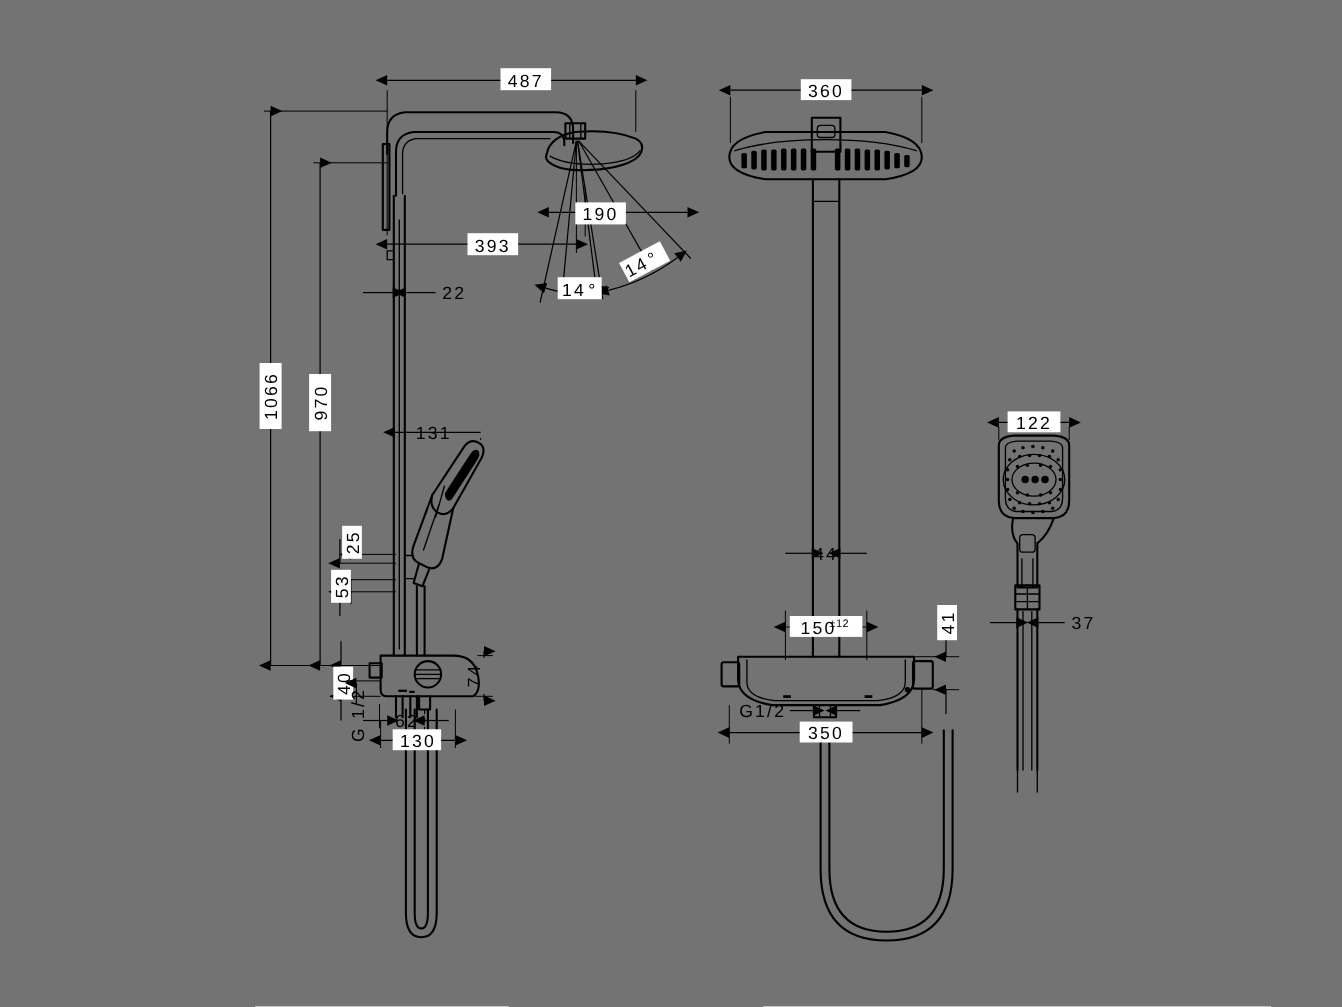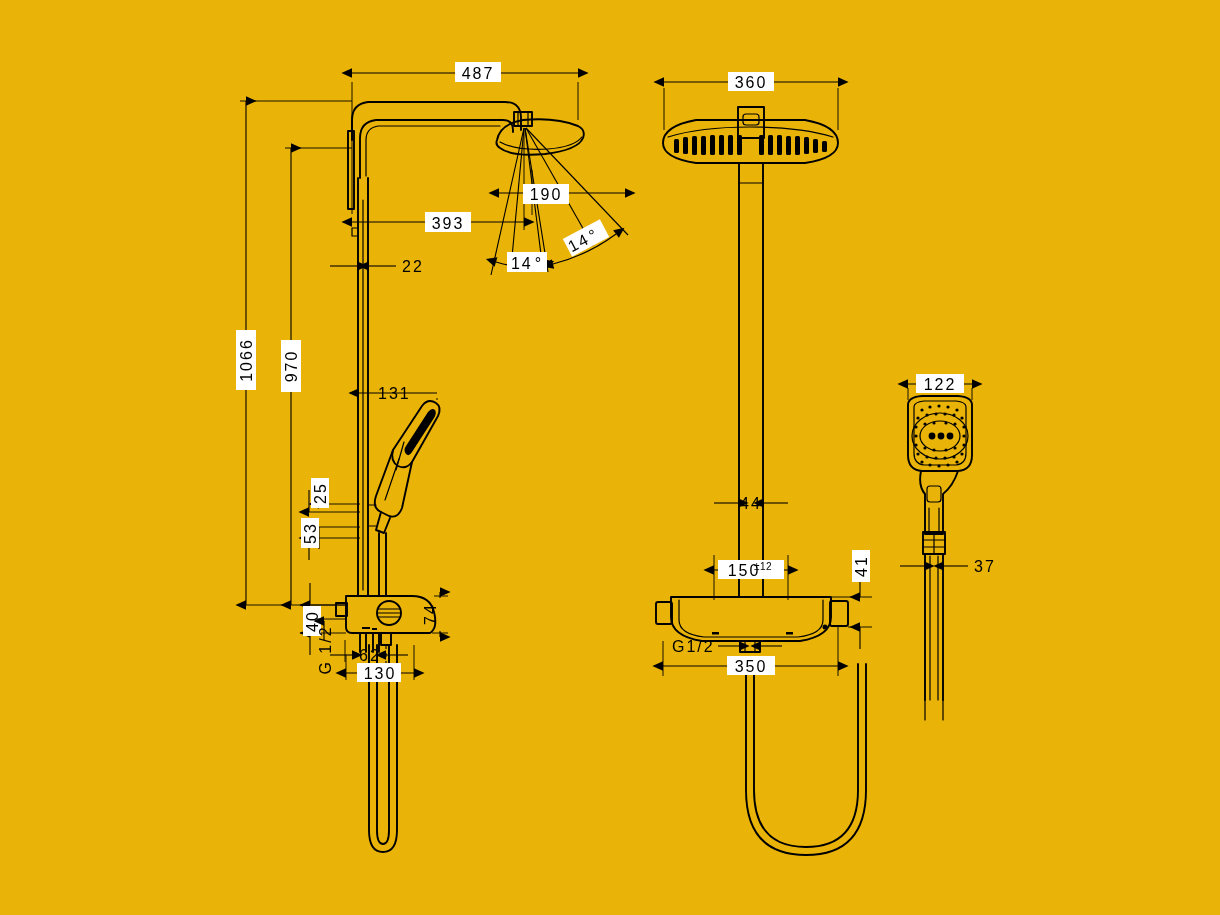--- a/index.html
+++ b/index.html
@@ -10,21 +10,21 @@
   body {
     width: 1220px;
     height: 915px;
     font-family: "Liberation Sans", sans-serif;
     overflow: hidden;
   }
   #drawing-root {
     position: relative;
     width: 1220px;
     height: 915px;
-    background: #eab308;
+    background: #737373;
   }
   #drawing-svg {
     position: absolute;
     top: 0;
     left: 0;
     width: 1220px;
     height: 915px;
   }
   .dim-text {
     font-family: "Liberation Sans", sans-serif;

